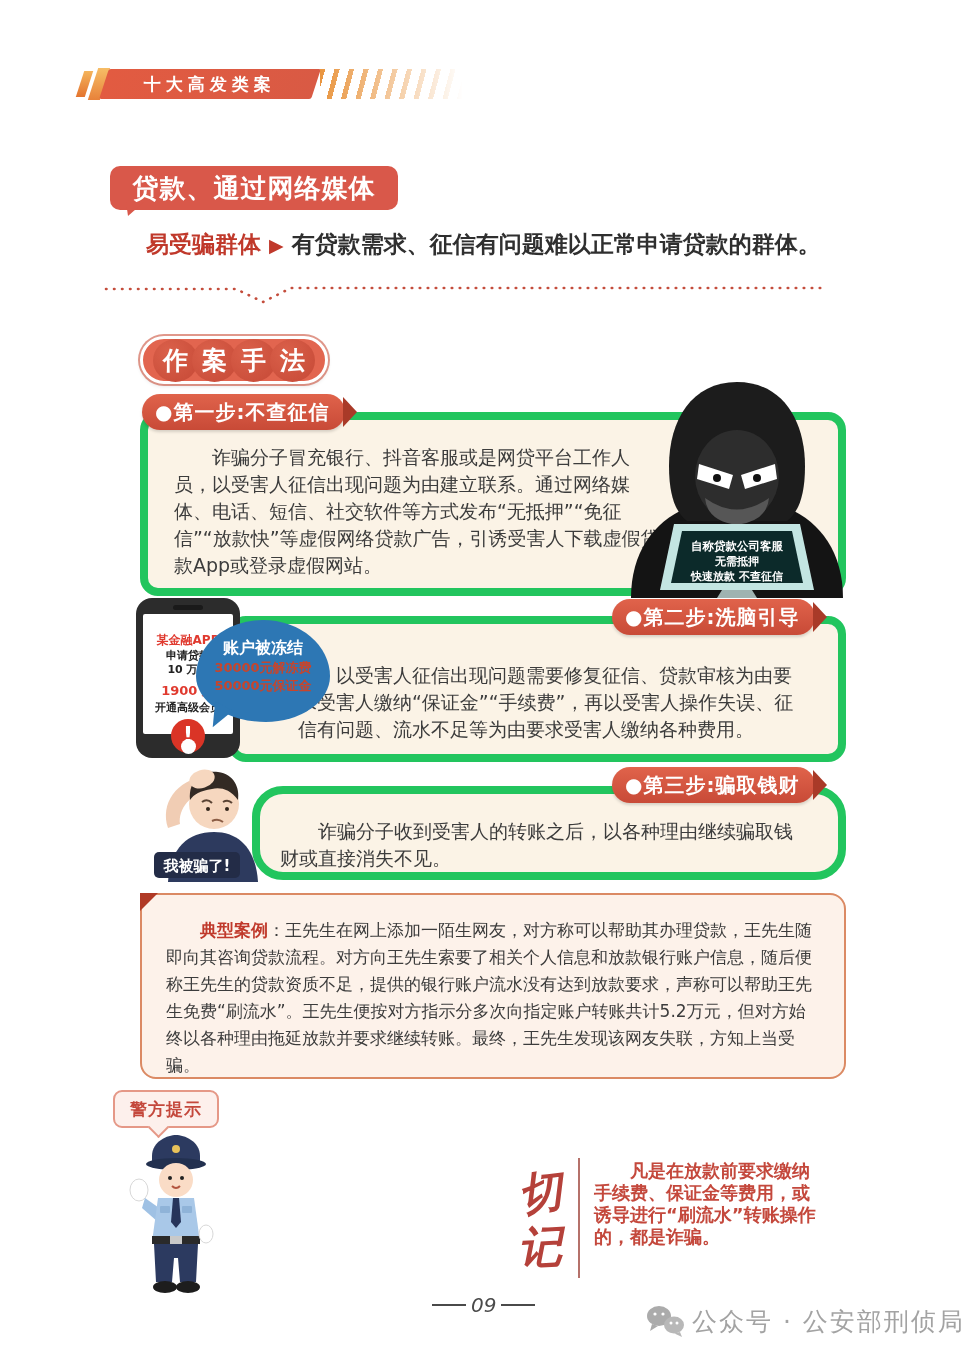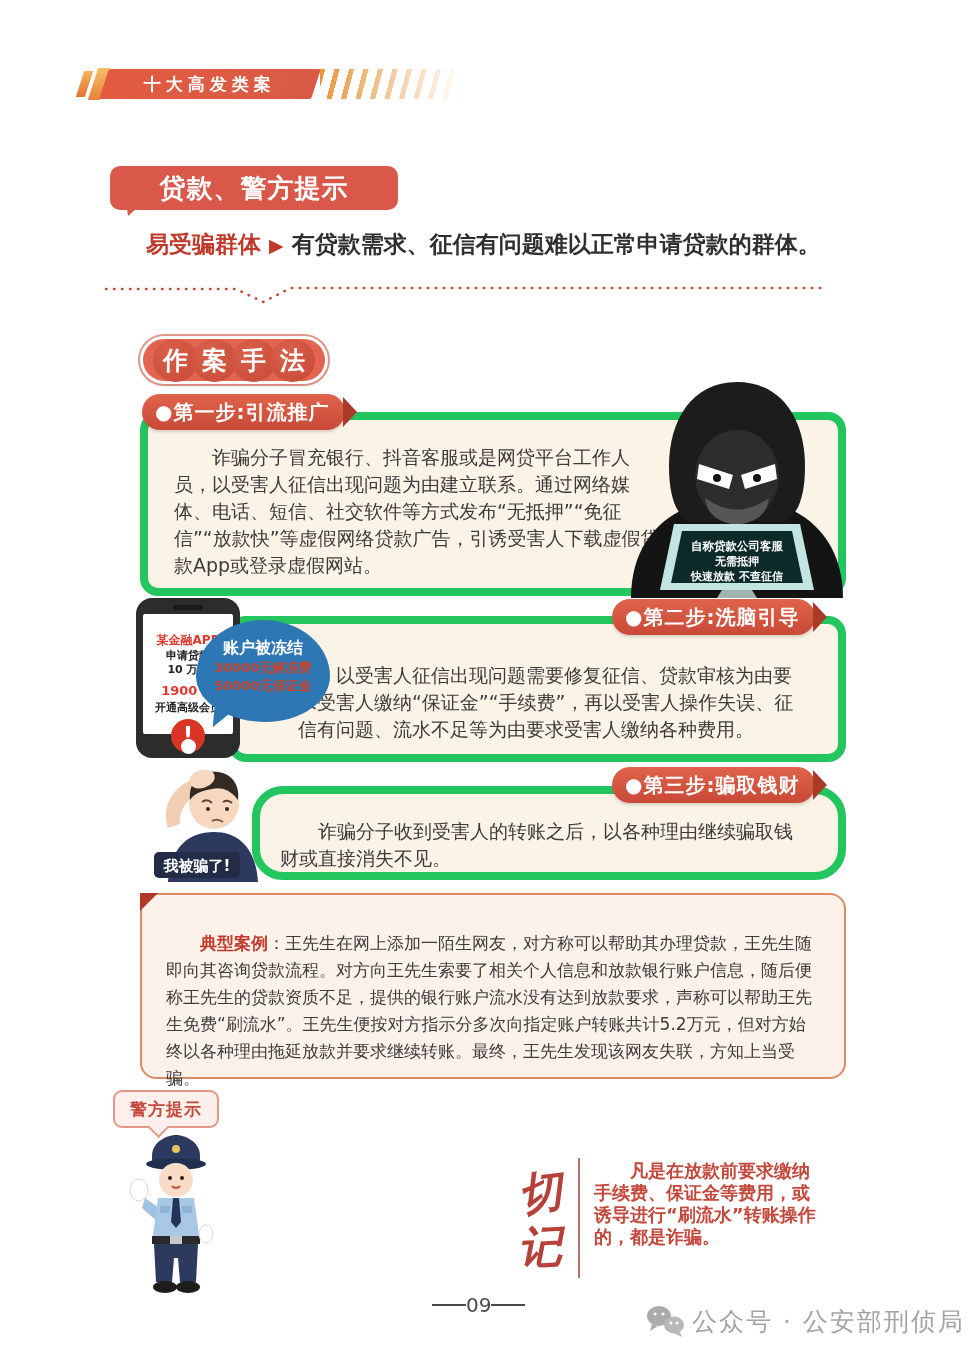--- a/index.html
+++ b/index.html
@@ -93,21 +93,21 @@
   .bb-line { color:#c7452c; font-size:13px; font-weight:bold; line-height:18px; }
 
   
   .victim { position:absolute; left:138px; top:764px; width:134px; height:118px; z-index:6; }
 
   
   .case-box { position:absolute; left:140px; top:893px; width:706px; height:186px;
     background:#fdf2ea; border:2px solid #db8a64; border-radius:16px; }
   .case-box::before { content:""; position:absolute; left:-2px; top:-2px; width:0; height:0;
     border-top:18px solid #b03a26; border-right:18px solid transparent; }
-  .case-text { padding:35px 22px 0 24px; font-size:17px; line-height:27px; color:#3c3c3c;
+  .case-text { padding:22px 22px 0 24px; font-size:17px; line-height:27px; color:#3c3c3c;
     text-indent:2em; font-weight:500; }
   .case-label { color:#c0392b; font-weight:bold; }
 
   
   .police-badge { position:absolute; left:113px; top:1090px; width:106px; height:38px;
     background:#fdf0ec; border:2px solid #e59887; border-radius:9px;
     display:flex; align-items:center; justify-content:center; z-index:5; }
   .police-badge span { color:#c4483c; font-size:17px; font-weight:bold; letter-spacing:1px; }
   .police-badge::after { content:""; position:absolute; left:36px; bottom:-9px; width:13px; height:13px;
     background:#fdf0ec; border-right:2px solid #e59887; border-bottom:2px solid #e59887; transform:rotate(45deg); }
@@ -125,42 +125,42 @@
     font-size:44px; line-height:54px; }
   .remember .r1 { display:block; transform:rotate(-7deg); }
   .remember .r2 { display:block; transform:rotate(-3deg); }
 
   .vdivider { position:absolute; left:578px; top:1158px; width:2px; height:120px; background:#b5716a; }
 
   .warning { position:absolute; left:594px; top:1160px; width:232px;
     color:#c4483c; font-size:18px; font-weight:bold; line-height:22px; text-indent:2em; }
 
   
-  .page-num { position:absolute; left:432px; top:1293px; display:flex; align-items:center; 
-    color:#4a4a4a; font-size:20px; }
+  .page-num { position:absolute; left:432px; top:1293px; display:flex; align-items:center; gap:5px;
+    color:#4a4a4a; font-size:20px;font-style:italic; }
   .page-num .dash { width:34px; height:2px; background:#4a4a4a; }
   .wechat { position:absolute; left:646px; top:1304px; display:flex; align-items:center; gap:6px;
     color:#a3a3a3; font-size:25px; letter-spacing:2px; }
 </style>
 </head>
 <body>
 
 <div class="page">
 
   <div class="banner-wrap">
     <div class="banner-a1"></div>
     <div class="banner-a2"></div>
     <div class="banner-main">
       <span>十大高发类案</span>
     </div>
     <div class="banner-stripes"></div>
   </div>
 
   <div class="title-badge">
-    <span>贷款、警方提示</span>
+    <span>贷款、通过网络媒体</span>
   </div>
 
   <div class="subtitle">
     <span class="red">易受骗群体</span><span class="red arrow">▶</span><span>有贷款需求、征信有问题难以正常申请贷款的群体。</span>
   </div>
 
   <svg class="dotline" width="730" height="34">
     <path d="M4,11 L134,11 L161,24 L189,10 L722,10" fill="none" stroke="#c44d3c" stroke-width="2.6" stroke-linecap="round" stroke-dasharray="0.5 7.5"></path>
   </svg>
 
@@ -168,21 +168,21 @@
     <div class="mchar">作</div>
     <div class="mchar">案</div>
     <div class="mchar">手</div>
     <div class="mchar">法</div>
   </div>
 
   <div class="content-box box1">
     <p class="body-text">诈骗分子冒充银行、抖音客服或是网贷平台工作人员，以受害人征信出现问题为由建立联系。通过网络媒体、电话、短信、社交软件等方式发布“无抵押”“免征信”“放款快”等虚假网络贷款广告，引诱受害人下载虚假贷款App或登录虚假网站。</p>
   </div>
   <div class="step-badge badge1">
-    <span>●第一步:引流推广</span>
+    <span>●第一步:不查征信</span>
   </div>
 
   <div class="hacker">
     <svg viewBox="0 0 242 218" width="242" height="218">
       <path d="M15,218 C15,152 62,118 121,118 C180,118 227,152 227,218 Z" fill="#141414"></path>
       <path d="M121,2 C76,2 53,40 53,86 C53,119 61,133 71,141 L171,141 C181,133 189,119 189,86 C189,40 166,2 121,2 Z" fill="#1c1c1c"></path>
       <ellipse cx="121" cy="96" rx="42" ry="46" fill="#2d2d2d"></ellipse>
       <path d="M83,84 L117,95 L113,109 L81,99 Z" fill="#ffffff"></path>
       <path d="M159,84 L125,95 L129,109 L161,99 Z" fill="#ffffff"></path>
       <circle cx="101" cy="98" r="4" fill="#111"></circle>

